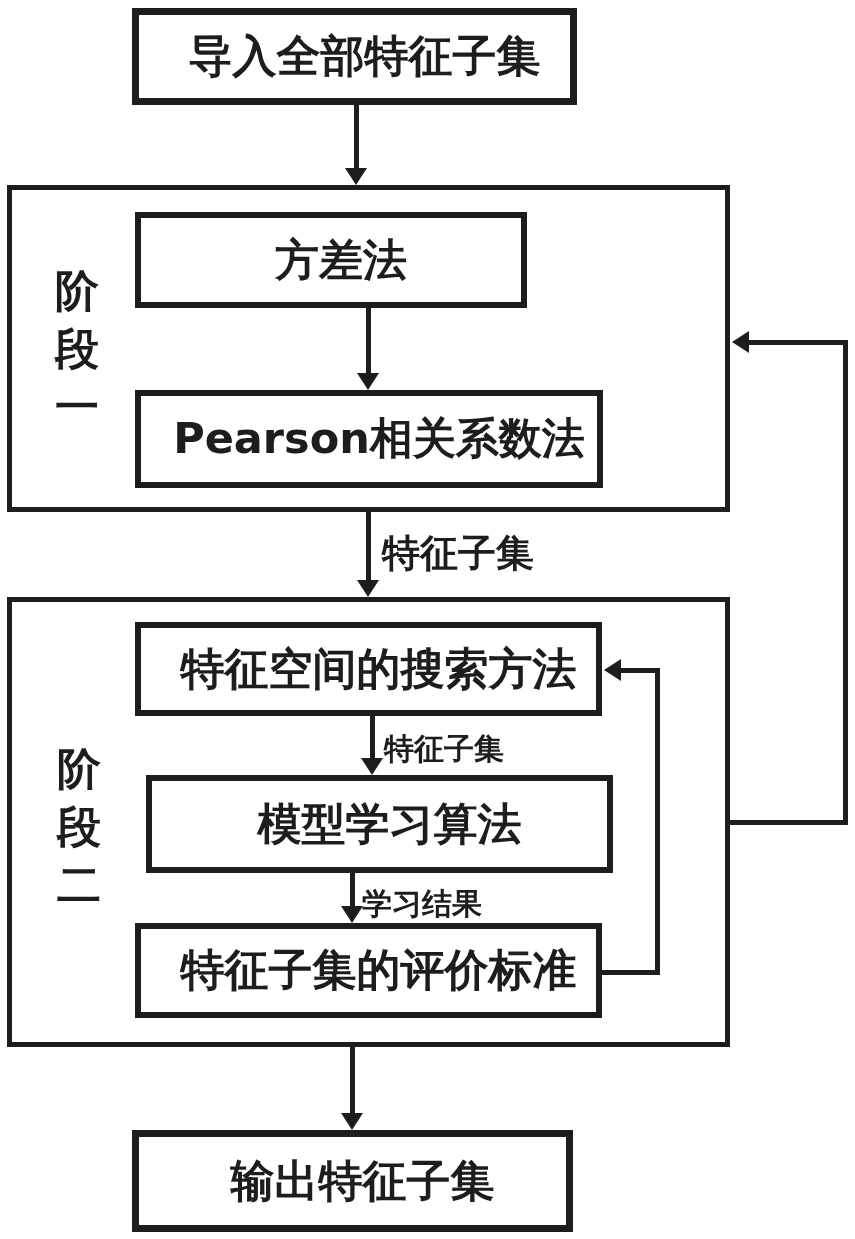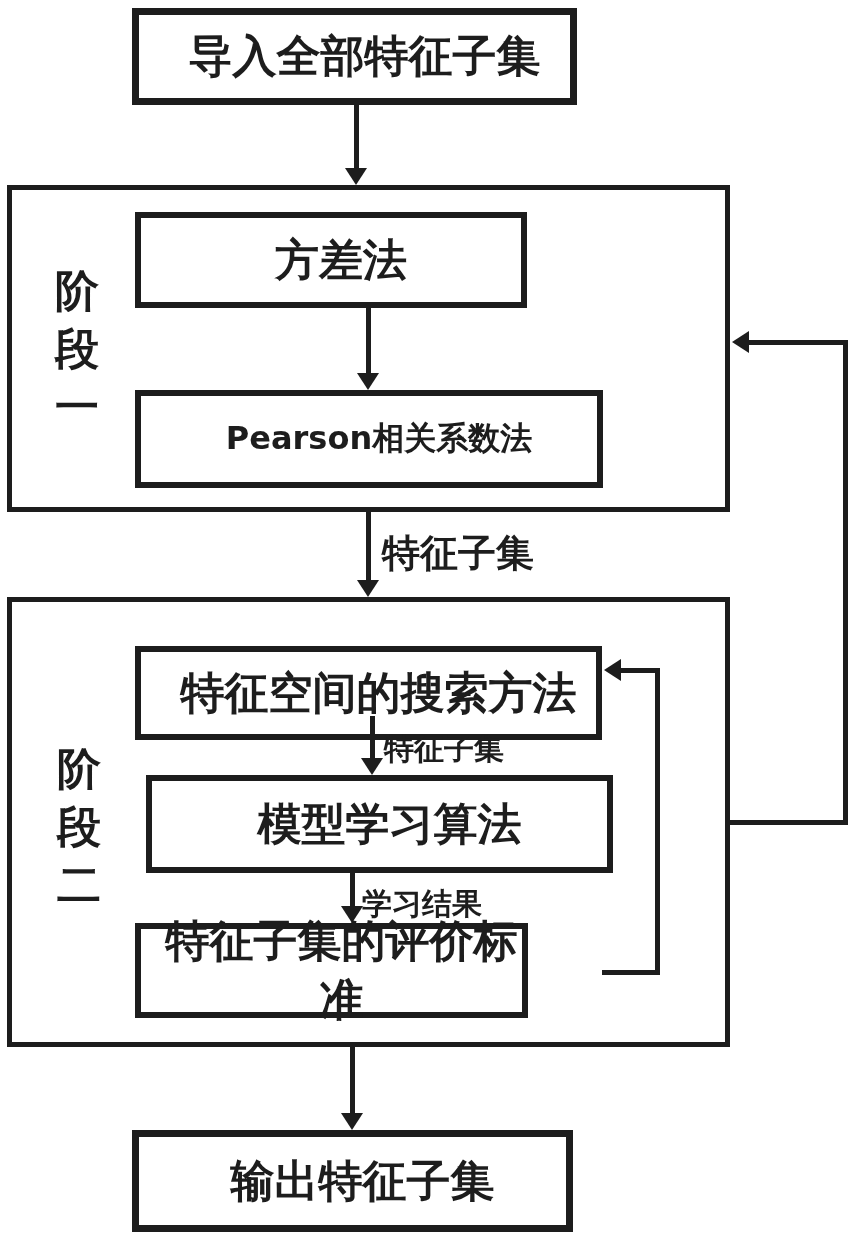--- a/index.html
+++ b/index.html
@@ -58,21 +58,21 @@
     border-top: 11px solid transparent;
     border-bottom: 11px solid transparent;
     border-right: 17px solid #1d1d1d;
   }
   .edge-label {
     position: absolute;
     font-weight: bold;
     white-space: nowrap;
   }
   .fs-large { font-size: 44px; }
-  .fs-pearson { font-size: 32px; }
+  .fs-pearson { font-size: 43px; }
   .fs-mid { font-size: 38px; }
   .fs-small { font-size: 30px; }
 </style>
 </head>
 <body>
 
 <div class="canvas">
 
   <div class="box thickbox fs-large" style="left:132px; top:8px; width:445px; height:97px;">
     <span>导入全部特征子集</span>
@@ -95,37 +95,37 @@
     <span>Pearson相关系数法</span>
   </div>
 
   <div class="seg" style="left:366px; top:512px; width:5px; height:69px;"></div>
   <div class="ah-down" style="left:357px; top:580px;"></div>
   <div class="edge-label fs-mid" style="left:382px; top:528px;">特征子集</div>
 
   <div class="container-box" style="left:7px; top:597px; width:723px; height:450px;"></div>
   <div class="vlabel" style="left:54px; top:740px;">阶段二</div>
 
-  <div class="box fs-large" style="left:135px; top:622px; width:467px; height:94px;margin-top:24px;">
+  <div class="box fs-large" style="left:135px; top:622px; width:467px; height:94px;">
     <span>特征空间的搜索方法</span>
   </div>
 
   <div class="seg" style="left:370px; top:716px; width:5px; height:43px;"></div>
   <div class="ah-down" style="left:361px; top:758px;"></div>
   <div class="edge-label fs-small" style="left:384px; top:729px;">特征子集</div>
 
   <div class="box fs-large" style="left:135px; top:775px; width:467px; height:98px;margin-left:11px;">
     <span>模型学习算法</span>
   </div>
 
   <div class="seg" style="left:350px; top:873px; width:5px; height:34px;"></div>
   <div class="ah-down" style="left:341px; top:906px;"></div>
   <div class="edge-label fs-small" style="left:362px; top:884px;">学习结果</div>
 
-  <div class="box fs-large" style="left:135px; top:923px; width:393px; height:95px;">
+  <div class="box fs-large" style="left:135px; top:923px; width:467px; height:95px;">
     <span>特征子集的评价标准</span>
   </div>
 
   <div class="seg" style="left:602px; top:970px; width:58px; height:5px;"></div>
   <div class="seg" style="left:655px; top:668px; width:5px; height:307px;"></div>
   <div class="seg" style="left:619px; top:668px; width:41px; height:5px;"></div>
   <div class="ah-left" style="left:604px; top:659px;"></div>
 
   <div class="seg" style="left:730px; top:820px; width:118px; height:5px;"></div>
   <div class="seg" style="left:843px; top:340px; width:5px; height:485px;"></div>

